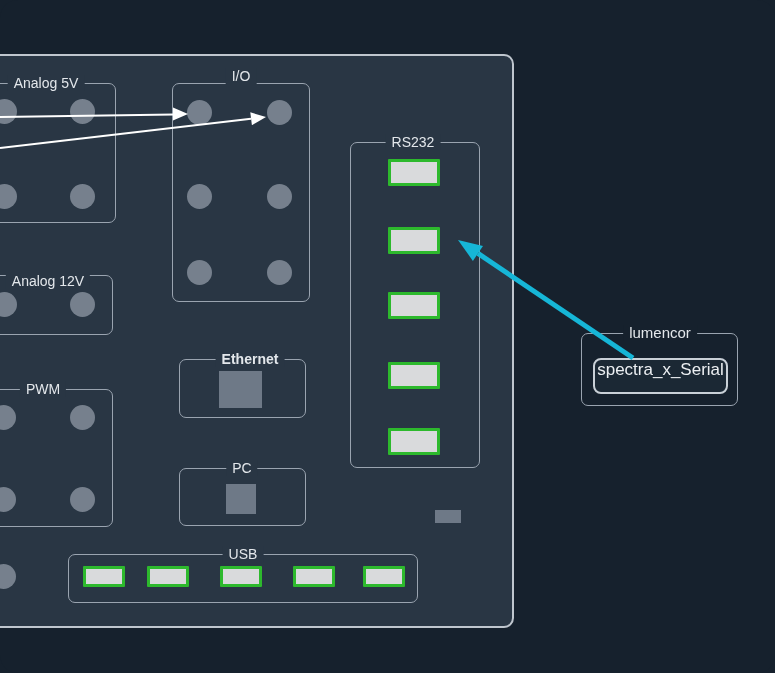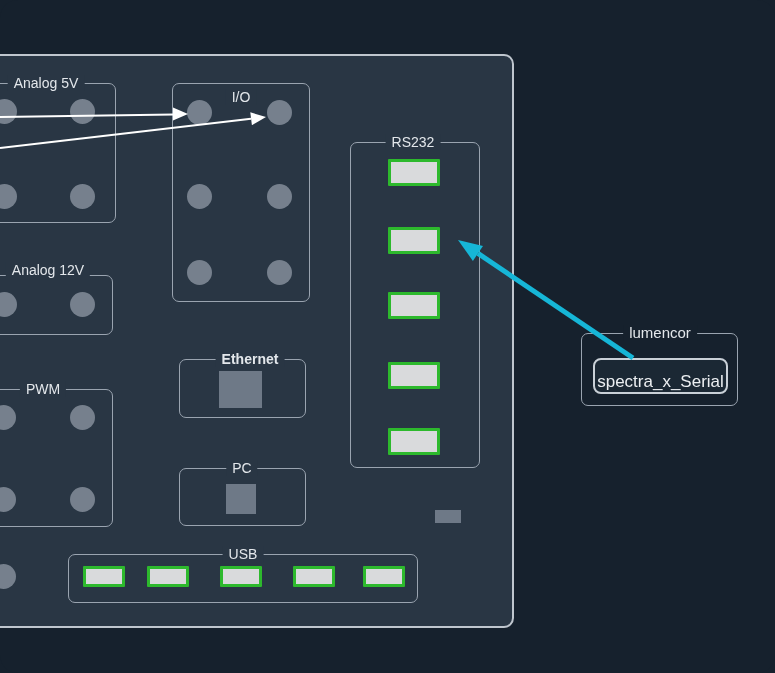--- a/index.html
+++ b/index.html
@@ -32,21 +32,21 @@
   .green-conn{
     position:absolute;border:3px solid #2db92d;background:#d9dadc;
     box-sizing:border-box;z-index:2;border-radius:1px;
   }
   .rs232-conn{width:52px;height:27px;left:388px;}
   .usb-conn{width:42px;height:21px;top:566px;}
   .gray-square{position:absolute;background:#6e7987;z-index:2;}
   .device-node{
     position:absolute;left:593px;top:358px;width:135px;height:36px;
     background:#1b2834;border:2px solid #c9d0d7;border-radius:8px;
-    box-sizing:border-box;display:flex;align-items:flex-end;justify-content:center;
+    box-sizing:border-box;display:flex;align-items:flex-start;justify-content:center;
     font-size:17px;color:#eceff2;z-index:3;white-space:nowrap;
   }
   #arrow-overlay{
     position:absolute;left:0;top:0;width:775px;height:673px;
     z-index:5;pointer-events:none;
   }
 </style>
 </head>
 <body>
 
@@ -55,30 +55,30 @@
   <div class="board" style="left:-40px;top:54px;width:554px;height:574px;"></div>
 
   <div class="group" style="left:-30px;top:83px;width:146px;height:140px;"></div>
   <div class="group-label on-board" style="left:46px;top:75px;">Analog 5V</div>
   <div class="port-circle" style="left:-8px;top:99px;"></div>
   <div class="port-circle" style="left:70px;top:99px;"></div>
   <div class="port-circle" style="left:-8px;top:184px;"></div>
   <div class="port-circle" style="left:70px;top:184px;"></div>
 
   <div class="group" style="left:172px;top:83px;width:138px;height:219px;"></div>
-  <div class="group-label on-board" style="left:241px;top:89px;">I/O</div>
+  <div class="group-label on-board" style="left:241px;top:68px;">I/O</div>
   <div class="port-circle" style="left:187px;top:100px;"></div>
   <div class="port-circle" style="left:267px;top:100px;"></div>
   <div class="port-circle" style="left:187px;top:184px;"></div>
   <div class="port-circle" style="left:267px;top:184px;"></div>
   <div class="port-circle" style="left:187px;top:260px;"></div>
   <div class="port-circle" style="left:267px;top:260px;"></div>
 
   <div class="group" style="left:-30px;top:275px;width:143px;height:60px;"></div>
-  <div class="group-label on-board" style="left:48px;top:262px;text-align:center;">Analog 12V</div>
+  <div class="group-label on-board" style="left:48px;top:273px;text-align:center;">Analog 12V</div>
   <div class="port-circle" style="left:-8px;top:292px;"></div>
   <div class="port-circle" style="left:70px;top:292px;"></div>
 
   <div class="group" style="left:-30px;top:389px;width:143px;height:138px;"></div>
   <div class="group-label on-board" style="left:43px;top:381px;">PWM</div>
   <div class="port-circle" style="left:-9px;top:405px;"></div>
   <div class="port-circle" style="left:70px;top:405px;"></div>
   <div class="port-circle" style="left:-9px;top:487px;"></div>
   <div class="port-circle" style="left:70px;top:487px;"></div>
 

